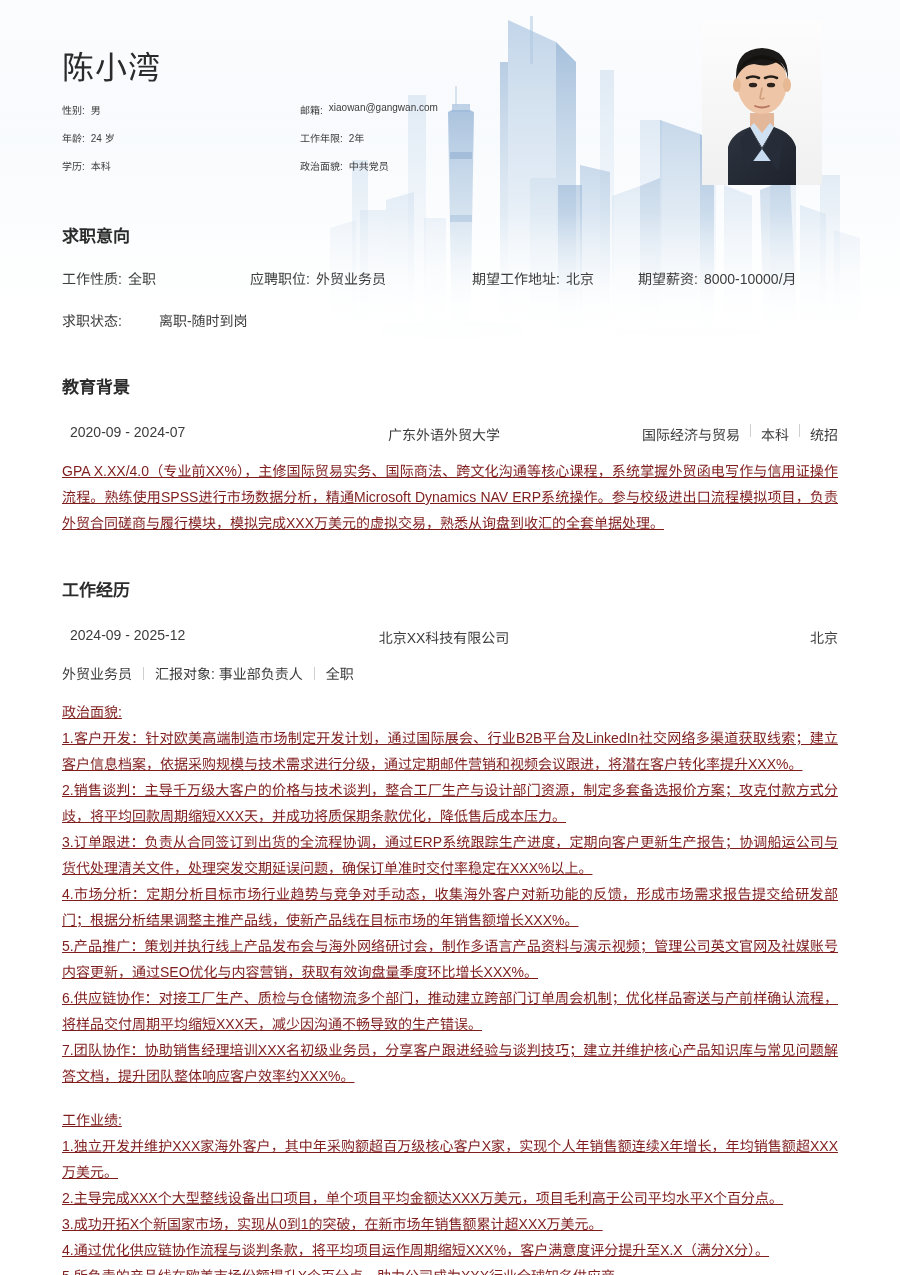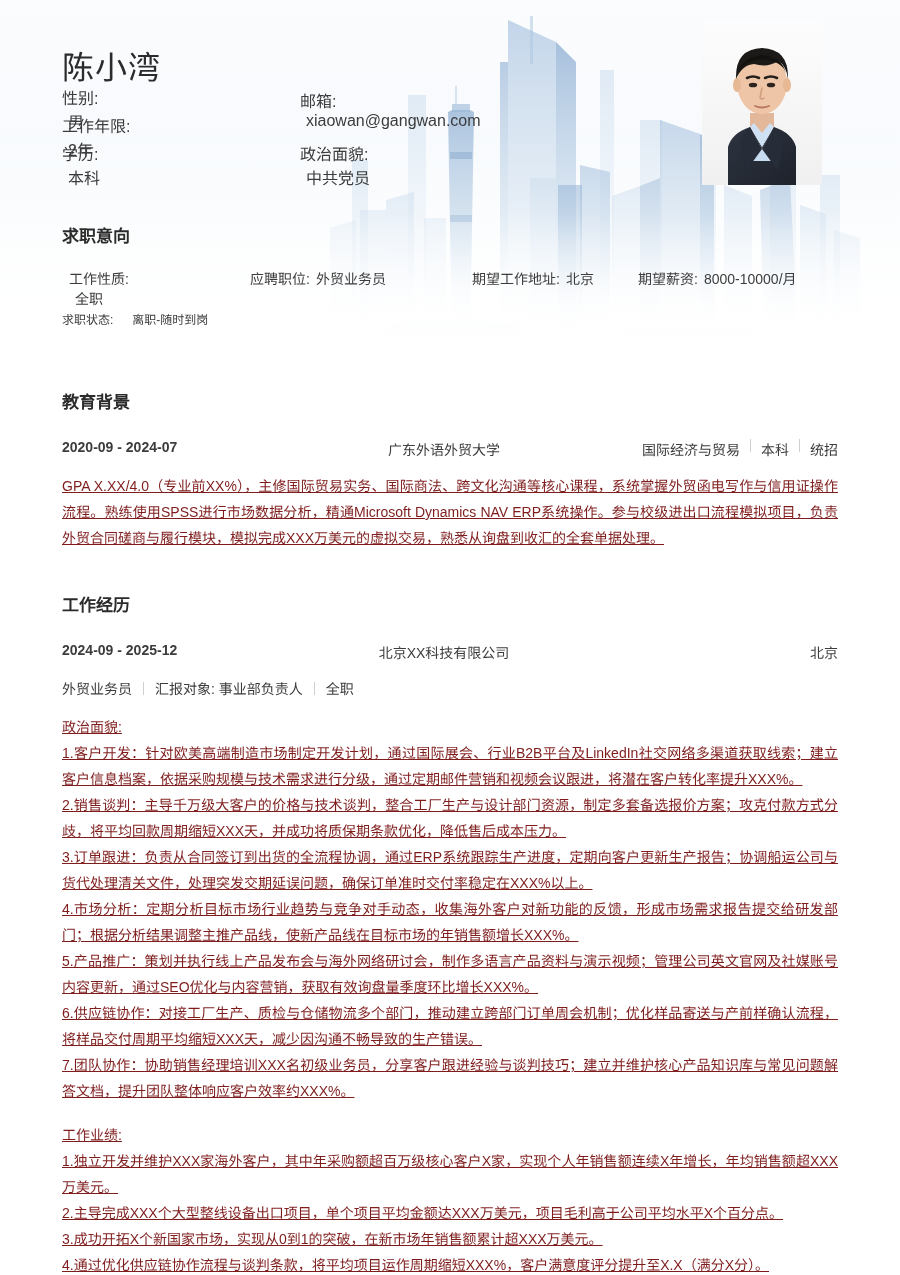--- a/index.html
+++ b/index.html
@@ -81,25 +81,24 @@
     width: 620px;
   }
 
   .info-row {
     display: flex;
     height: 28px;
     align-items: center;
   }
 
   .info-cell {
-    font-size: 16px;
+    font-size: 10px;
     color: #3c3c3c;
     white-space: nowrap;
     display: flex;
-    flex-direction: column;
   }
 
   .info-cell.col1 { width: 238px; }
 
   .info-label { }
   .info-val { margin-left: 6px; }
 
   
   .objective-head {
     position: absolute;
@@ -120,58 +119,59 @@
   }
 
   .objective-line1 {
     position: relative;
     height: 30px;
     font-size: 14px;
     color: #3c3c3c;
   }
   .obj-item { position: absolute; white-space: nowrap; display: flex; }
   .obj-item .v { margin-left: 6px; }
-  .obj-i1 { left: 7px; flex-direction: column; }
+  .obj-i1 { left: 0; }
   .obj-i2 { left: 188px; }
   .obj-i3 { left: 410px; }
   .obj-i4 { left: 576px; }
 
   .objective-line2 {
-    font-size: 12px;
+    font-size: 14px;
     color: #3c3c3c;
     display: flex;
     white-space: nowrap;
     margin-top: 12px;
-  }
-  .objective-line2 .v { margin-left: 19px; }
+    gap: 37px;
+  }
+  .objective-line2 .v { margin-left: 0; }
 
   
   .section {
     padding: 0 62px;
     margin-top: 0;
   }
 
   .section-title {
     font-size: 17px;
     font-weight: bold;
     color: #2b2b2b;
     margin-bottom: 26px;
   }
 
-  .sec-edu { margin-top: 43px; }
+  .sec-edu { margin-top: 28px; }
   .sec-work { margin-top: 40px; }
 
   .entry-head {
     position: relative;
     height: 22px;
     font-size: 14px;
     color: #3c3c3c;
     margin-bottom: 12px;
   }
-  .eh-date { position: absolute; left: 0; top: 0; font-weight: bold; }
+  .eh-date { position: absolute; left: 8px; top: 0; }
   .eh-center {
     position: absolute;
     left: 0; right: 12px; top: 0;
     text-align: center;
   }
   .eh-right { position: absolute; right: 0; top: 0; }
 
   .eh-meta {
     position: absolute;
     right: 0; top: 0;
@@ -349,20 +349,24 @@
             <span class="info-label">性别:</span>
             <span class="info-val">男</span>
           </div>
           <div class="info-cell">
             <span class="info-label">邮箱:</span>
             <span class="info-val">xiaowan@gangwan.com</span>
           </div>
         </div>
 
         <div class="info-row">
+          <div class="info-cell col1">
+            <span class="info-label">年龄:</span>
+            <span class="info-val">24 岁</span>
+          </div>
           <div class="info-cell">
             <span class="info-label">工作年限:</span>
             <span class="info-val">2年</span>
           </div>
         </div>
 
         <div class="info-row">
           <div class="info-cell col1">
             <span class="info-label">学历:</span>
             <span class="info-val">本科</span>

